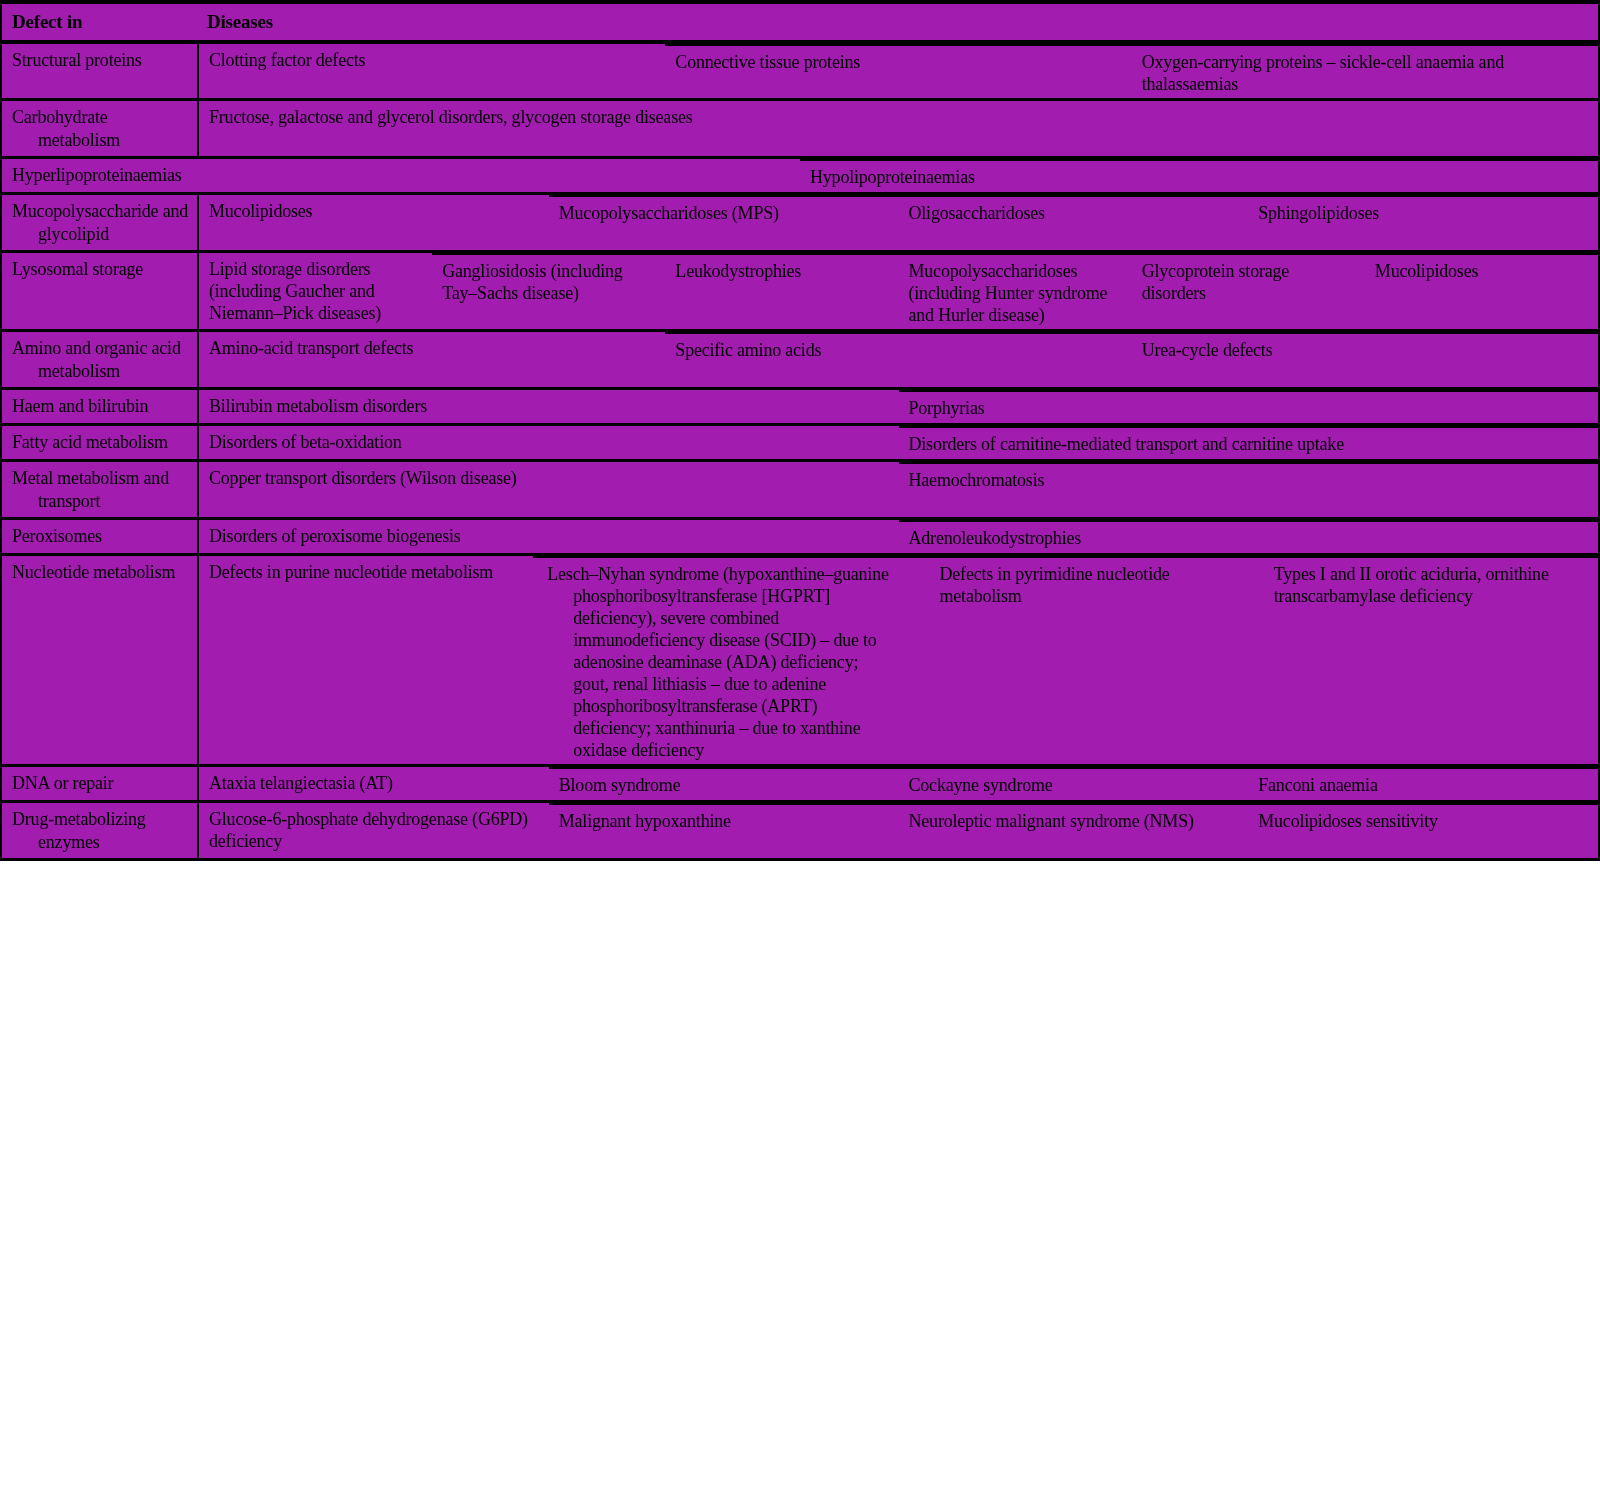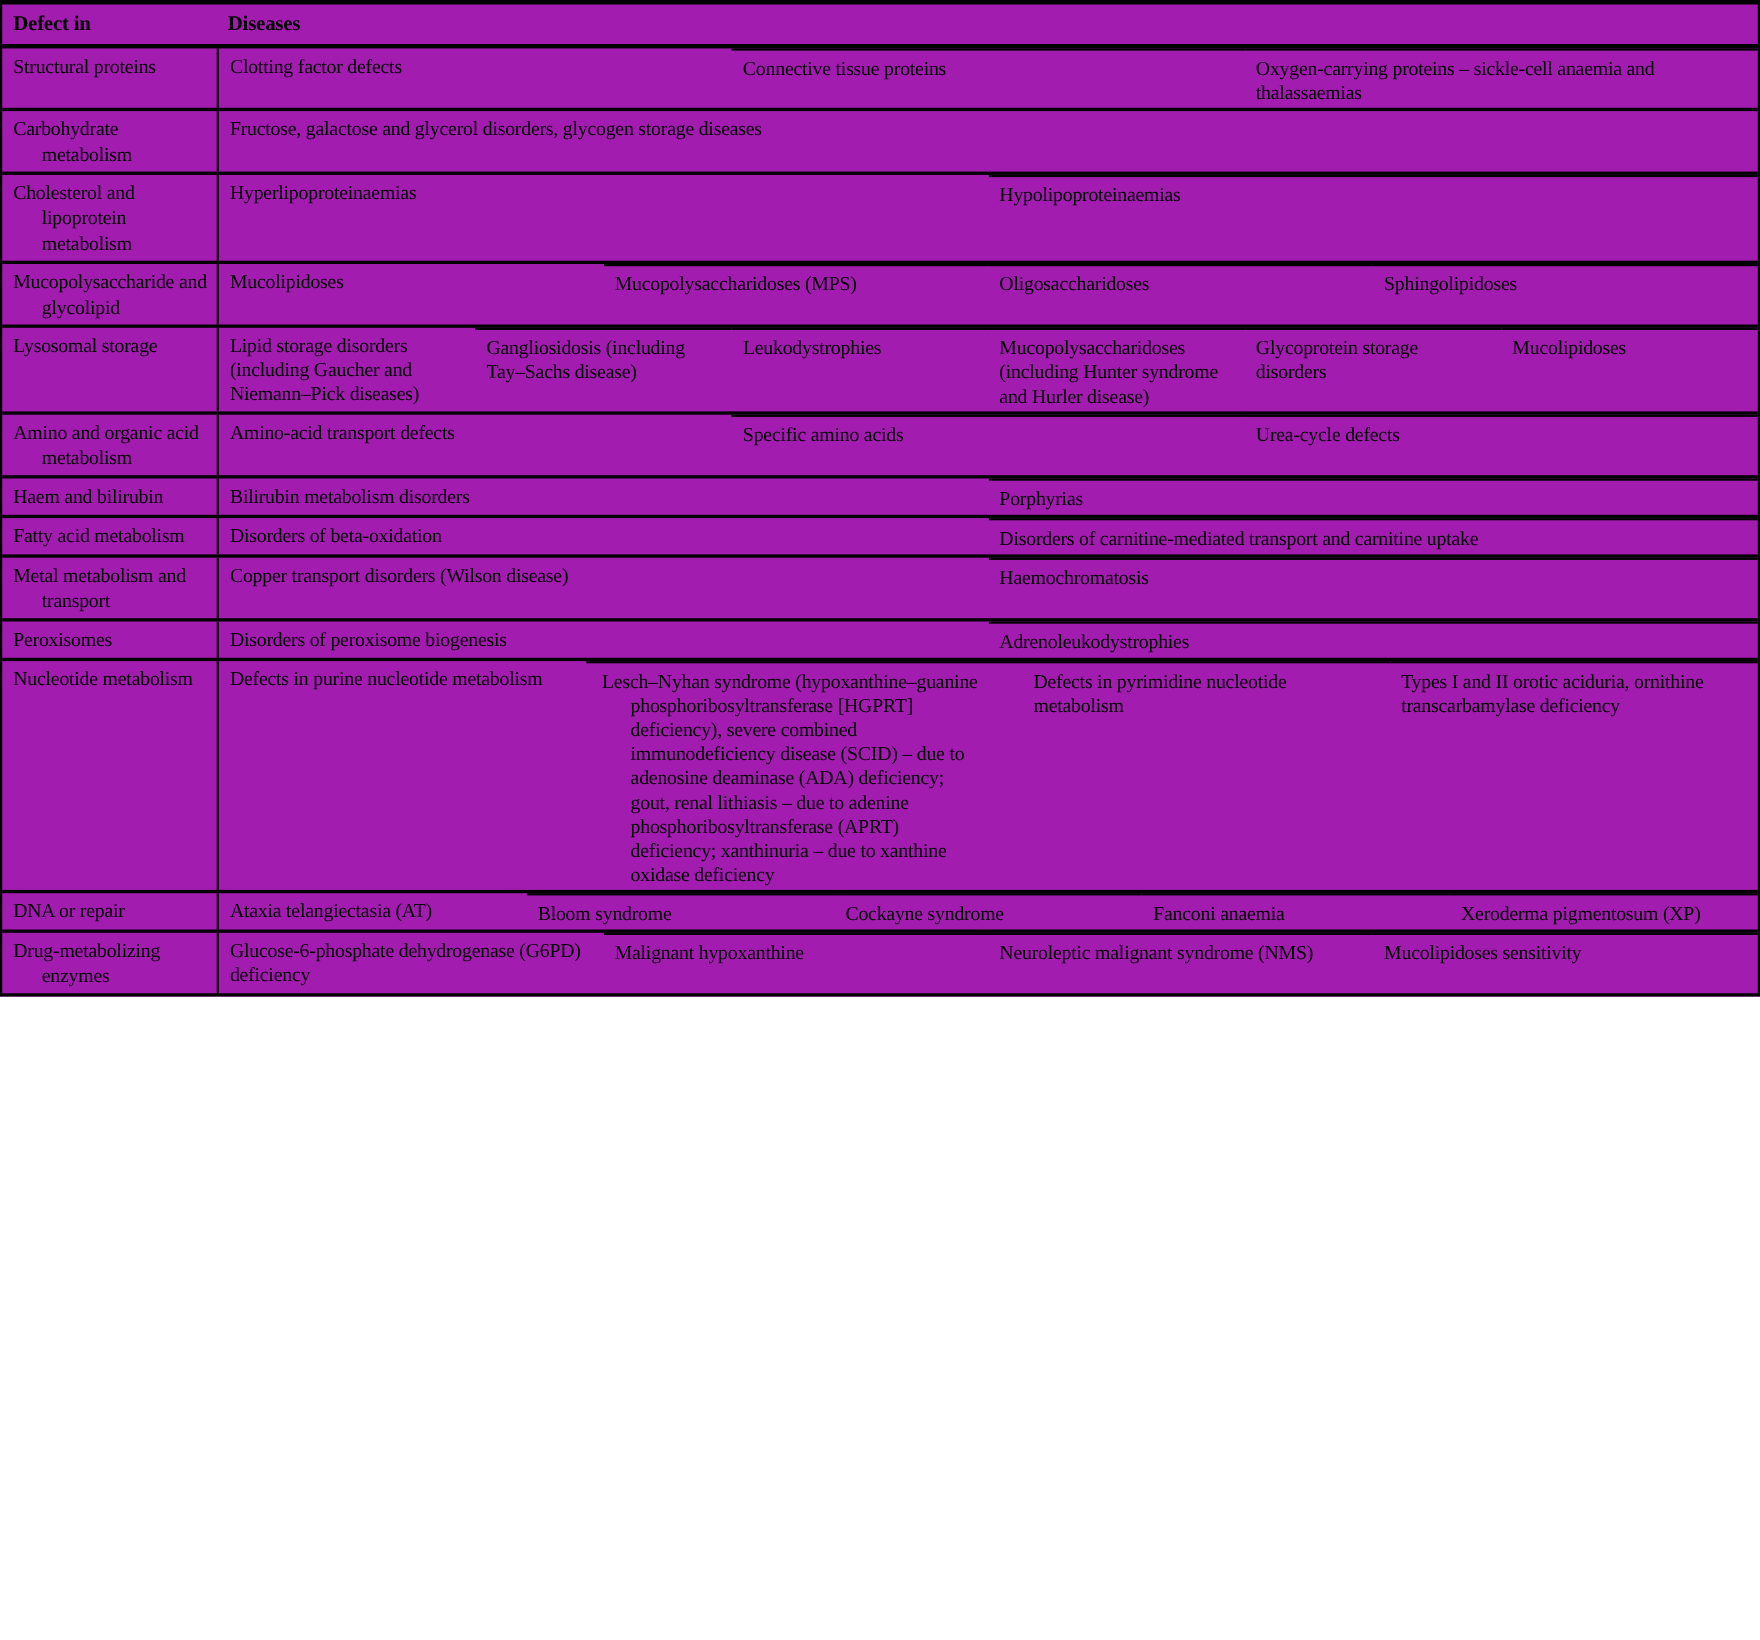--- a/index.html
+++ b/index.html
@@ -106,21 +106,20 @@
   </div>
 
   <div class="group">
     <div class="defect-cell">Carbohydrate metabolism</div>
     <div class="disease-list">
             <div class="disease-cell">Fructose, galactose and glycerol disorders, glycogen storage diseases</div>
           </div>
   </div>
 
   <div class="group">
-    <div class="defect-cell">Cholesterol and lipoprotein metabolism</div>
     <div class="disease-list">
             <div class="disease-cell">Hyperlipoproteinaemias</div>
             <div class="disease-cell">Hypolipoproteinaemias</div>
           </div>
   </div>
 
   <div class="group">
     <div class="defect-cell">Mucopolysaccharide and glycolipid</div>
     <div class="disease-list">
             <div class="disease-cell">Mucolipidoses</div>
@@ -193,21 +192,20 @@
           </div>
   </div>
 
   <div class="group">
     <div class="defect-cell">DNA or repair</div>
     <div class="disease-list">
             <div class="disease-cell">Ataxia telangiectasia (AT)</div>
             <div class="disease-cell">Bloom syndrome</div>
             <div class="disease-cell">Cockayne syndrome</div>
             <div class="disease-cell">Fanconi anaemia</div>
-            <div class="disease-cell">Xeroderma pigmentosum (XP)</div>
           </div>
   </div>
 
   <div class="group">
     <div class="defect-cell">Drug-metabolizing enzymes</div>
     <div class="disease-list">
             <div class="disease-cell">Glucose-6-phosphate dehydrogenase (G6PD) deficiency</div>
             <div class="disease-cell">Malignant hypoxanthine</div>
             <div class="disease-cell">Neuroleptic malignant syndrome (NMS)</div>
             <div class="disease-cell">Mucolipidoses sensitivity</div>

